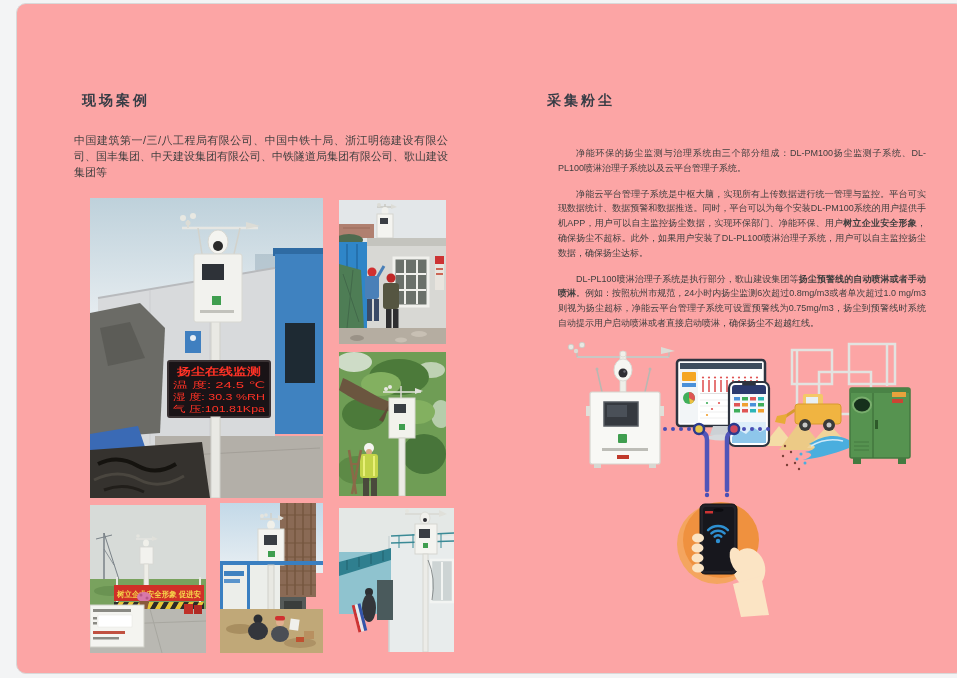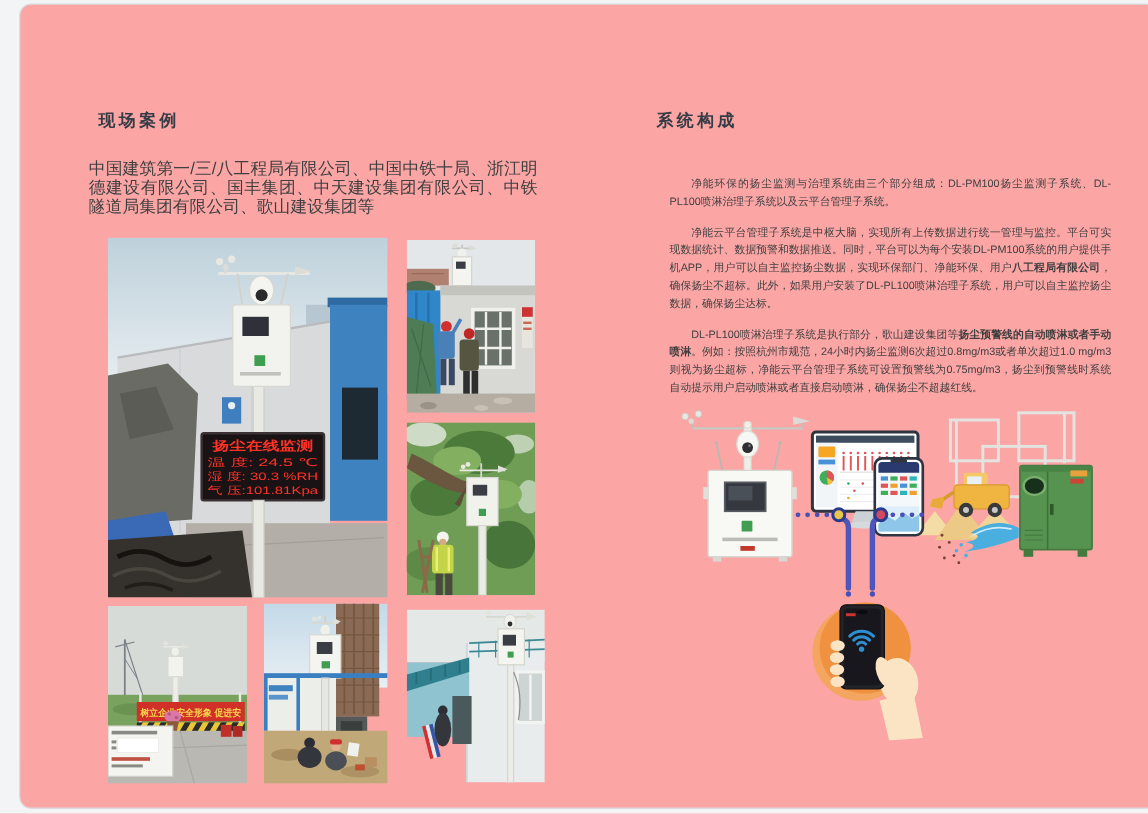--- a/index.html
+++ b/index.html
@@ -14,21 +14,21 @@
     background:#fca5a5;border:1px solid #d9d9d9;border-radius:10px;
   }
   .sec-title{
     position:absolute;top:88px;margin:0;
     font-size:14px;font-weight:bold;letter-spacing:3px;color:#363c45;
   }
   #title-left{left:65px;}
   #title-right{left:530px;}
   .intro{
     position:absolute;left:57px;top:128px;width:374px;
-    font-size:14px;line-height:16px;color:#3f3f3f;text-align:justify;margin:0;
+    font-size:11px;line-height:16px;color:#3f3f3f;text-align:justify;margin:0;
   }
   .paras{
     position:absolute;left:530px;top:131px;width:390px;
     font-size:9px;line-height:14.8px;color:#3f3f3f;text-align:justify;
   }
   .paras p{margin:11px;text-indent:2em;}
   .paras .b{font-weight:bold;}
   figure{position:absolute;margin:0;padding:16px;}
   figure svg{display:block;width:100%;height:100%;}
   #photo-main{left:57px;top:178px;width:233px;height:300px;}
@@ -38,27 +38,27 @@
   #photo-workers{left:187px;top:483px;width:103px;height:150px;}
   #photo-bluebldg{left:306px;top:488px;width:115px;height:144px;}
   #diagram{position:absolute;left:540px;top:318px;width:370px;height:295px;}
 </style>
 </head>
 <body>
 
 <div class="page">
 
   <h2 class="sec-title" id="title-left">现场案例</h2>
-  <h2 class="sec-title" id="title-right">系统构成</h2>
+  <h2 class="sec-title" id="title-right">采集粉尘</h2>
 
   <p class="intro">中国建筑第一/三/八工程局有限公司、中国中铁十局、浙江明德建设有限公司、国丰集团、中天建设集团有限公司、中铁隧道局集团有限公司、歌山建设集团等</p>
 
   <div class="paras">
     <p><span>净能环保的扬尘监测与治理系统由三个部分组成：DL-PM100扬尘监测子系统、DL-PL100喷淋治理子系统以及云平台管理子系统。</span></p>
-    <p><span>净能云平台管理子系统是中枢大脑，实现所有上传数据进行统一管理与监控。平台可实现数据统计、数据预警和数据推送。同时，平台可以为每个安装DL-PM100系统的用户提供手机APP，用户可以自主监控扬尘数据，实现环保部门、净能环保、用户</span><span class="b">八工程局有限公司</span><span>，确保扬尘不超标。此外，如果用户安装了DL-PL100喷淋治理子系统，用户可以自主监控扬尘数据，确保扬尘达标。</span></p>
+    <p><span>净能云平台管理子系统是中枢大脑，实现所有上传数据进行统一管理与监控。平台可实现数据统计、数据预警和数据推送。同时，平台可以为每个安装DL-PM100系统的用户提供手机APP，用户可以自主监控扬尘数据，实现环保部门、净能环保、用户</span><span class="b">树立企业安全形象</span><span>，确保扬尘不超标。此外，如果用户安装了DL-PL100喷淋治理子系统，用户可以自主监控扬尘数据，确保扬尘达标。</span></p>
     <p><span>DL-PL100喷淋治理子系统是执行部分，歌山建设集团等</span><span class="b">扬尘预警线的自动喷淋或者手动喷淋</span><span>。例如：按照杭州市规范，24小时内扬尘监测6次超过0.8mg/m3或者单次超过1.0 mg/m3则视为扬尘超标，净能云平台管理子系统可设置预警线为0.75mg/m3，扬尘到预警线时系统自动提示用户启动喷淋或者直接启动喷淋，确保扬尘不超越红线。</span></p>
   </div>
 
   <figure id="photo-main">
     <svg viewBox="0 0 233 300">
       <defs>
         <linearGradient id="sky1" x1="0" y1="0" x2="0" y2="1">
           <stop offset="0" stop-color="#bed1db"></stop>
             <stop offset="1" stop-color="#eaeff2"></stop>
         </linearGradient>

